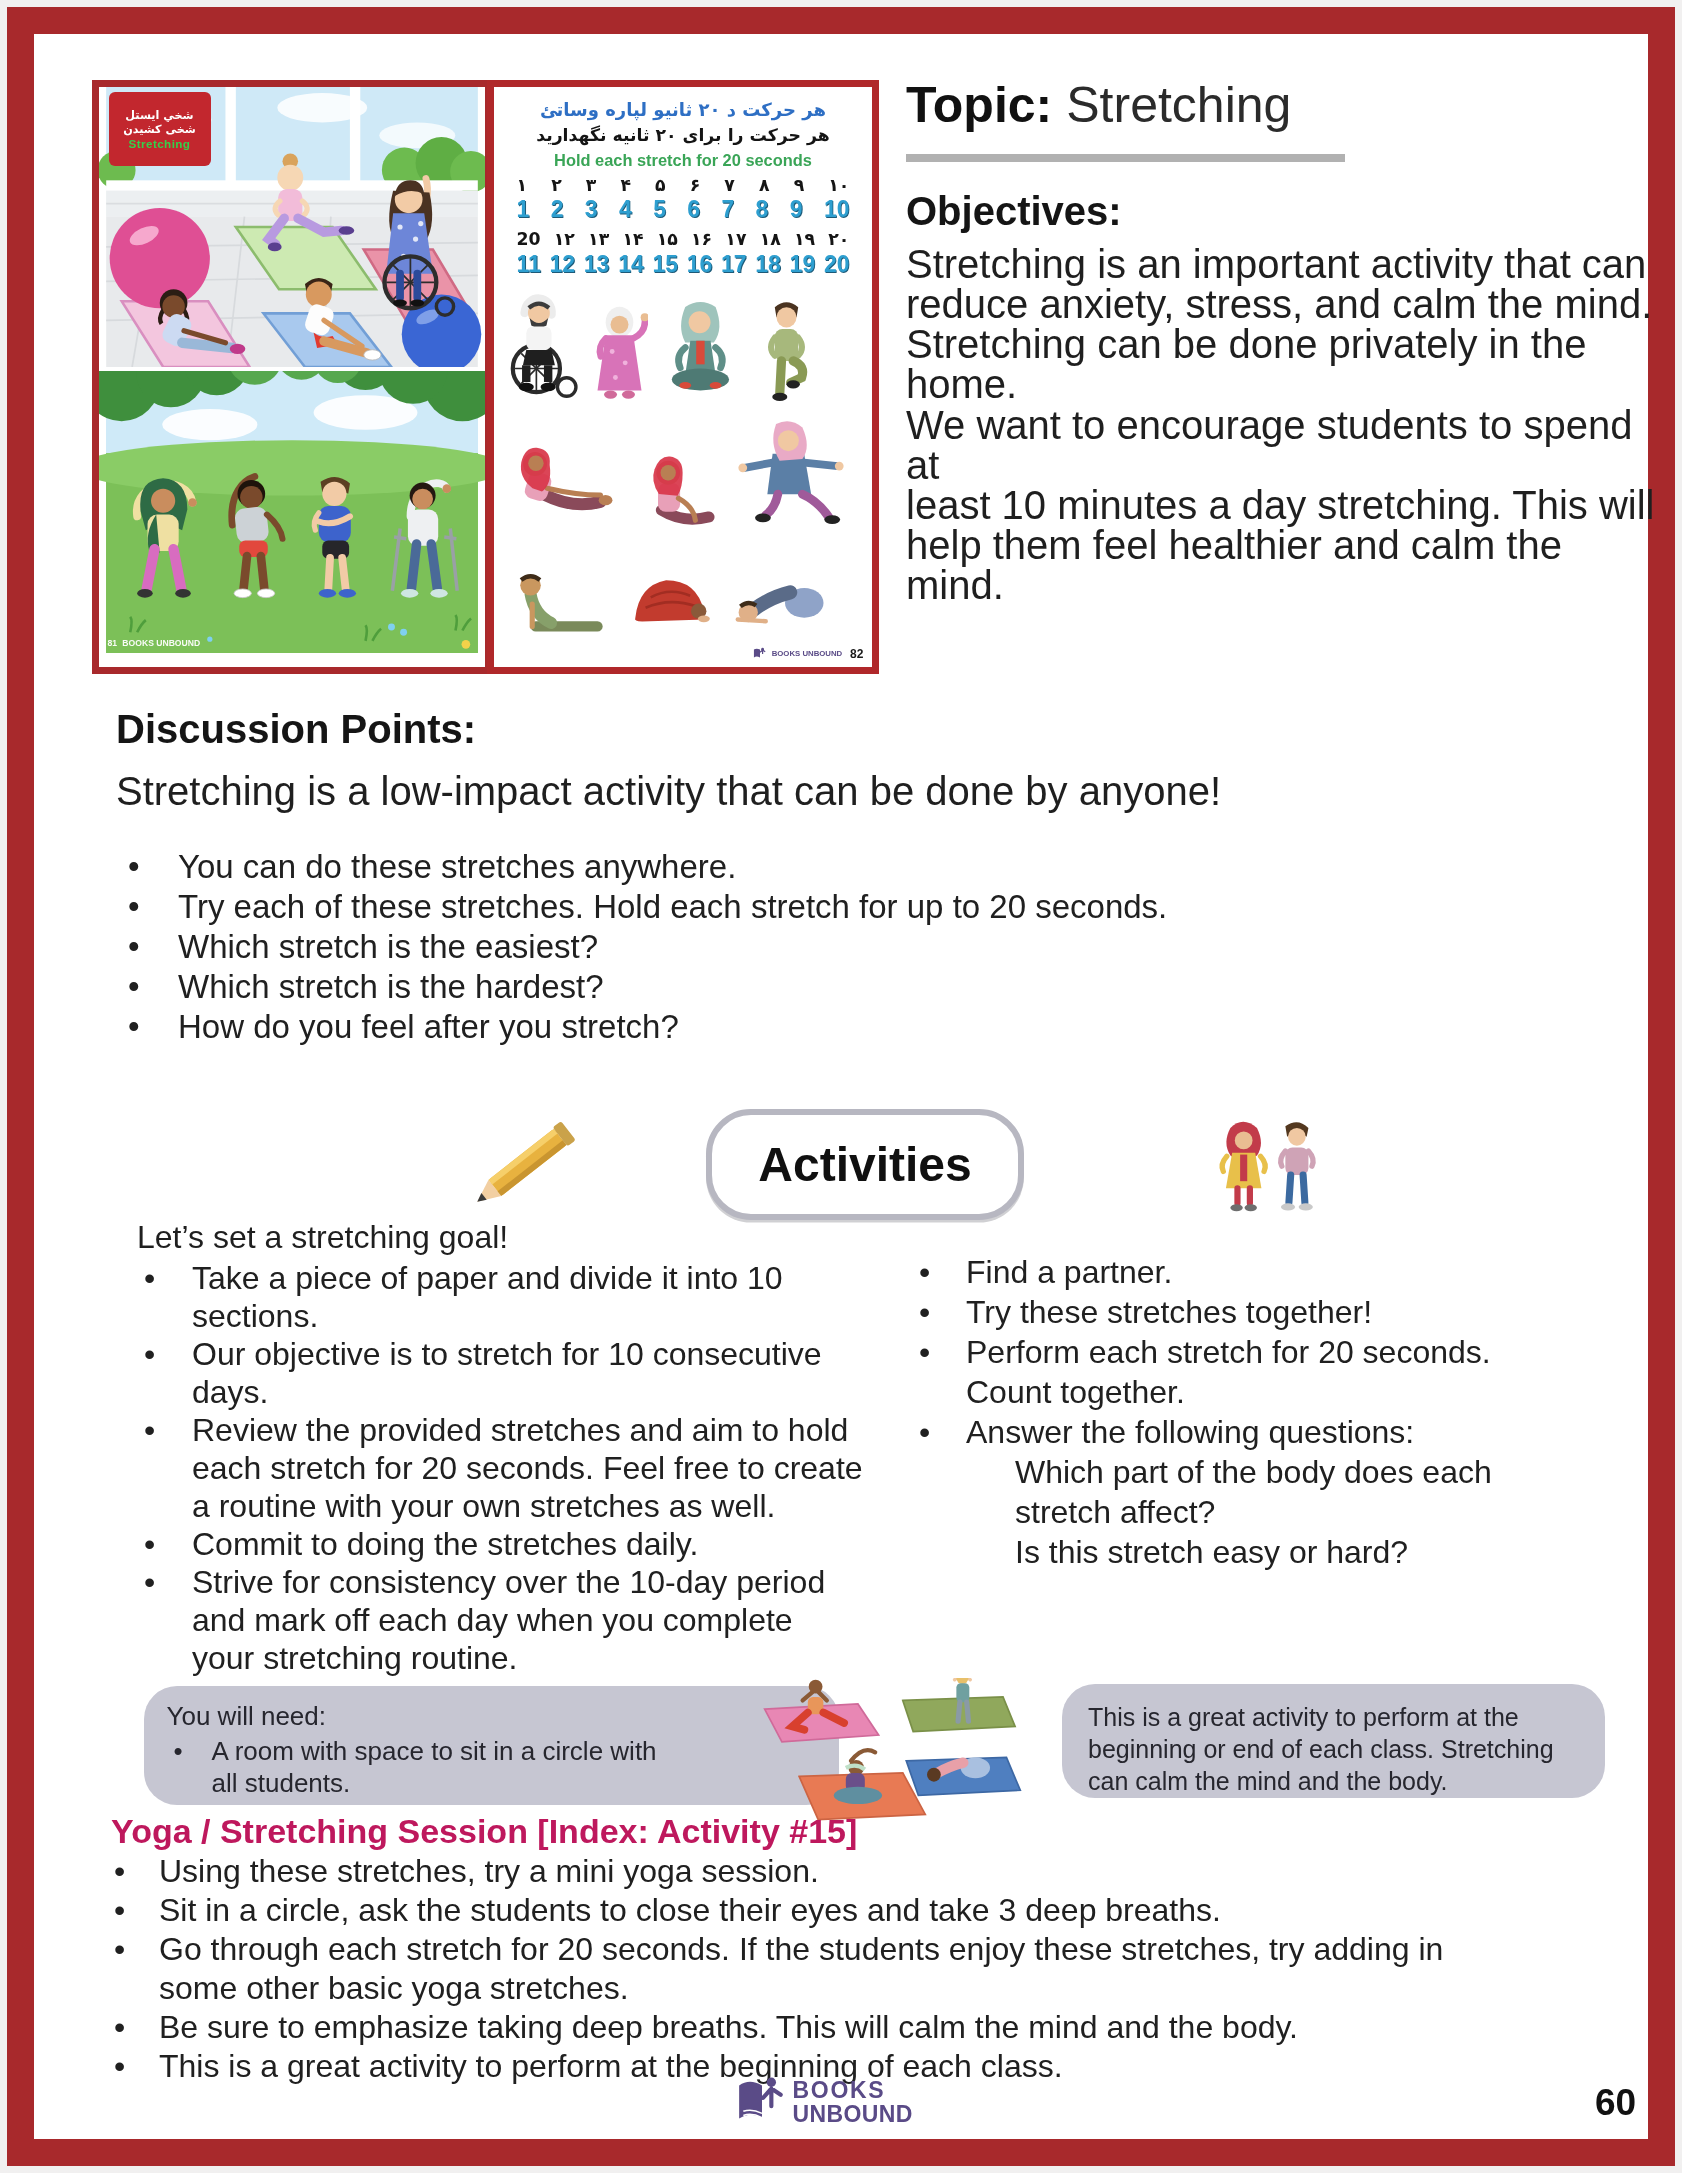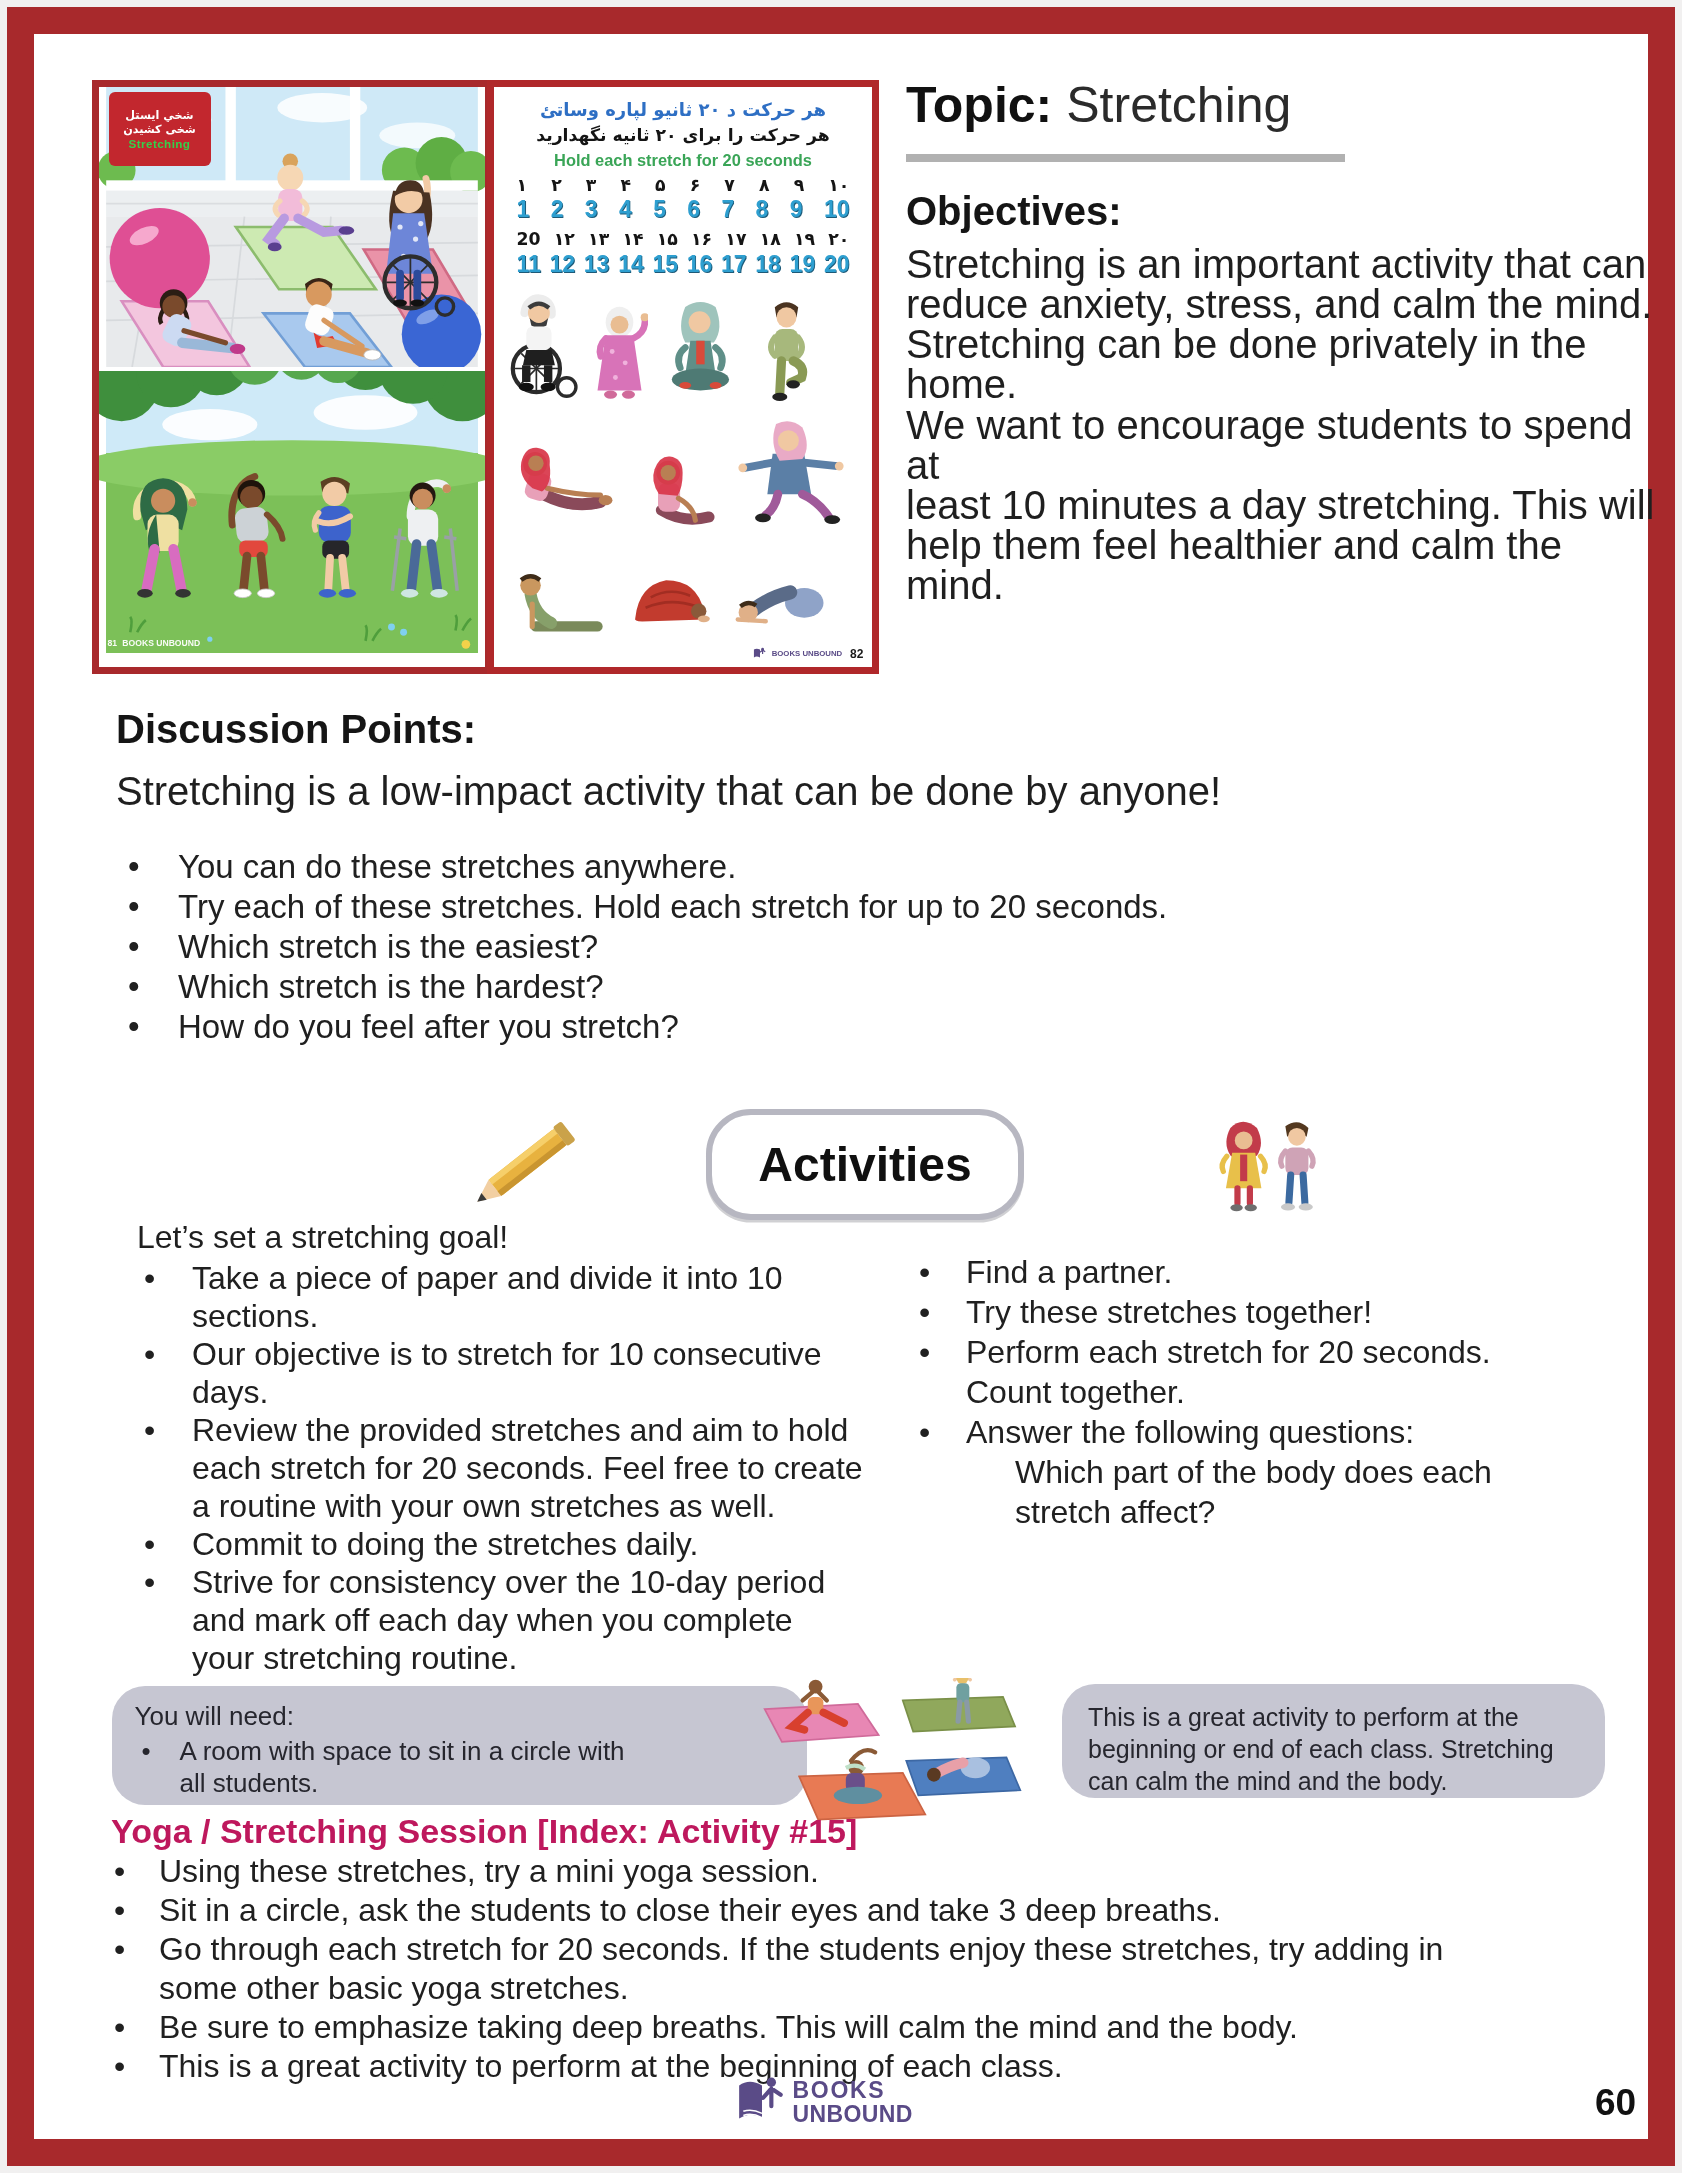--- a/index.html
+++ b/index.html
@@ -63,21 +63,21 @@
   .kids{left:1212px;top:1112px;width:121px;height:102px;}
   
   .actL-intro{left:137px;top:1219px;font-size:32px;color:#1f1f1f;}
   .actL-list{left:144px;top:1259px;width:778px;font-size:32px;line-height:38px;}
   .actL-list .li::before{width:48px;}
   .actR-list{left:919px;top:1252px;width:709px;font-size:32px;line-height:40px;}
   .actR-list .li::before{width:47px;}
   .actR-list .sub{margin-left:96px;white-space:pre-line;}
   
   .gray-box{position:absolute;background:#c6c6d2;border-radius:33px;color:#26262e;}
-  .need-box{left:112px;top:1686px;width:695px;height:119px;padding:14px 22.5px;box-sizing:border-box;}
+  .need-box{left:144px;top:1686px;width:695px;height:119px;padding:14px 22.5px;box-sizing:border-box;}
   .need-box .bh{font-size:26px;line-height:33px;}
   .need-list{font-size:26px;line-height:32px;margin-top:1.7px;}
   .need-list .li::before{width:38px;padding-left:7px;}
   .tip-box{left:1062px;top:1684px;width:543px;height:114px;padding:17.3px 26px;box-sizing:border-box;
     font-size:25px;line-height:32px;white-space:pre-line;}
   .yoga-illus{left:754px;top:1678px;width:289px;height:152px;}
   
   .yoga-h{left:111px;top:1812px;font-size:34px;font-weight:800;color:#be185d;}
   .yoga-list{left:114px;top:1852px;width:1522px;font-size:32px;line-height:39px;}
   .yoga-list .li::before{width:45px;}
@@ -556,20 +556,21 @@
     </div>
   <div class="li">
       <span class="txt">Perform each stretch for 20 seconds.
 Count together.</span>
     </div>
   <div class="li">
       <span class="txt">Answer the following questions:</span>
     </div>
   <div class="sub">Which part of the body does each
 stretch affect?</div>
+  <div class="sub">Is this stretch easy or hard?</div>
 </div>
 
 <div class="gray-box need-box">
   <div class="bh">You will need:</div>
   <div class="blist need-list" style="position:static;">
     <div class="li">
         <span class="txt">A room with space to sit in a circle with
 all students.</span>
       </div>
   </div>

